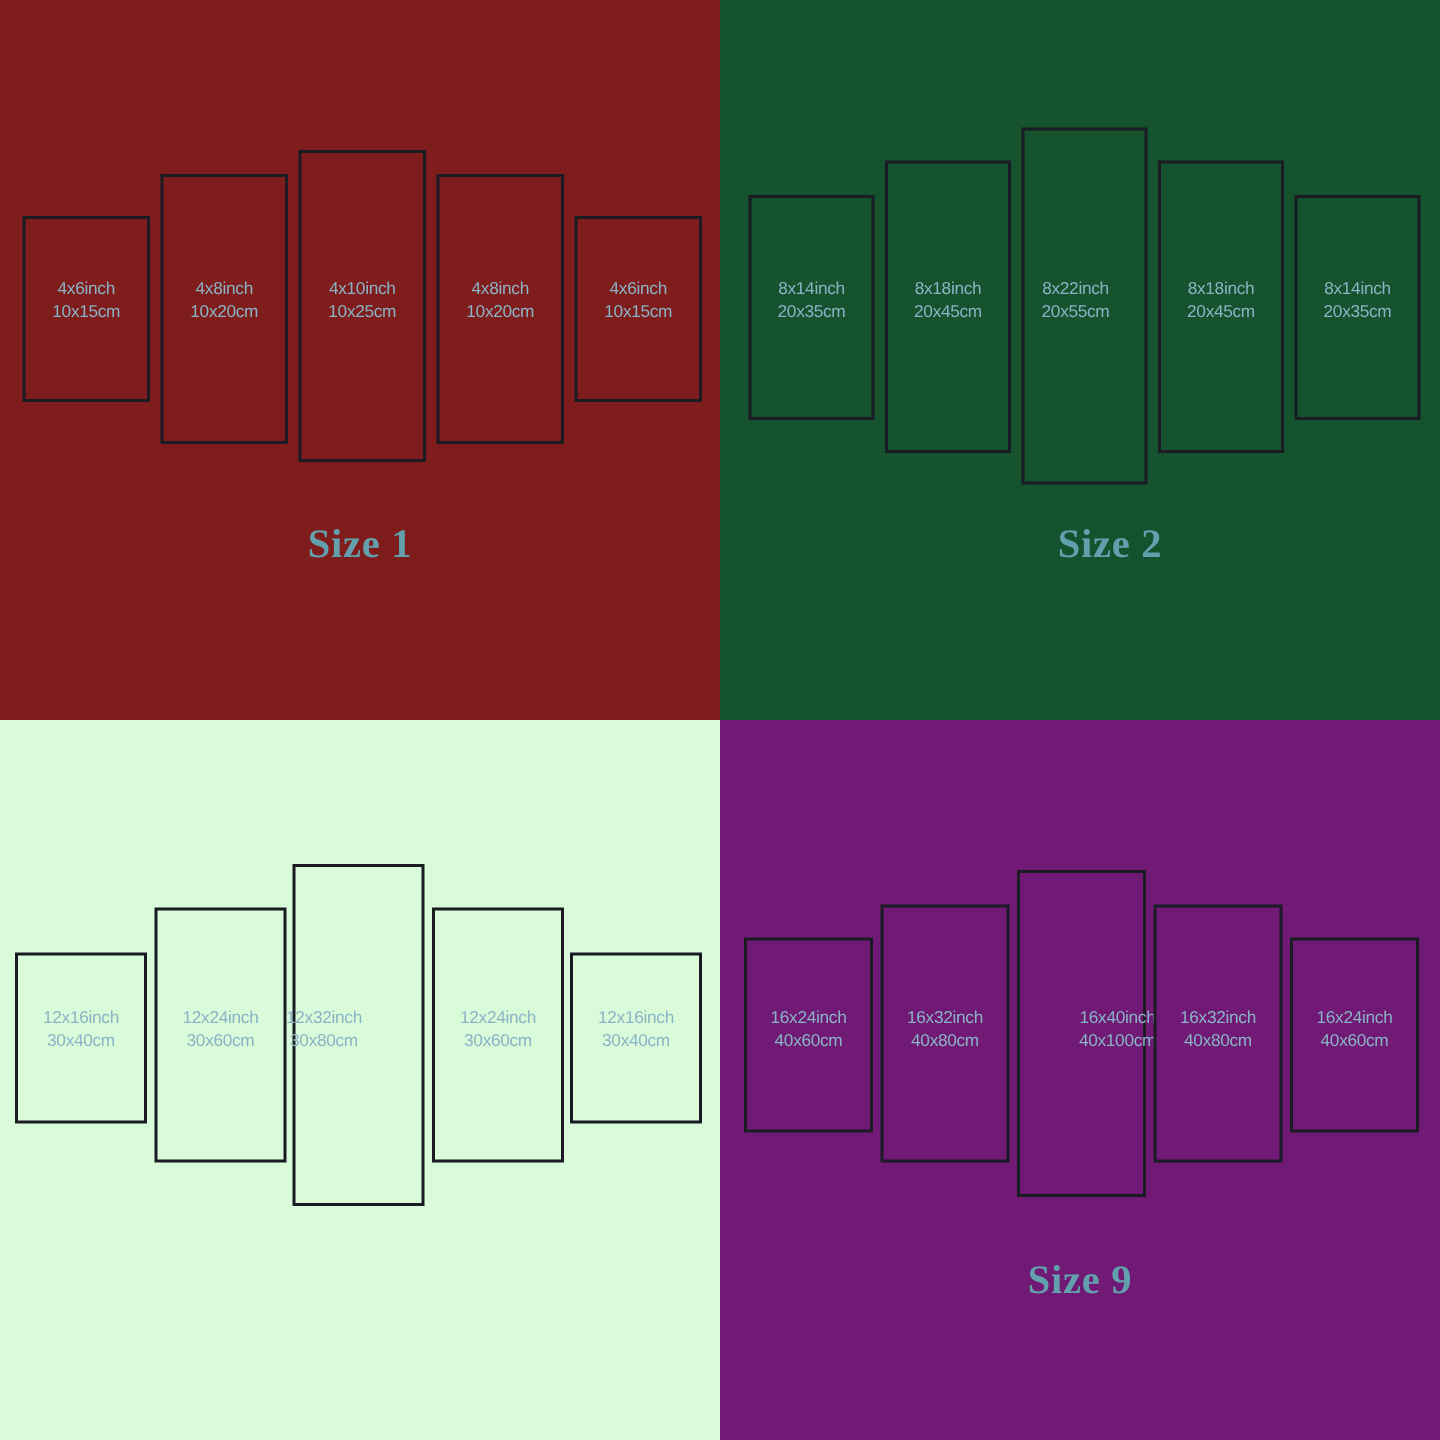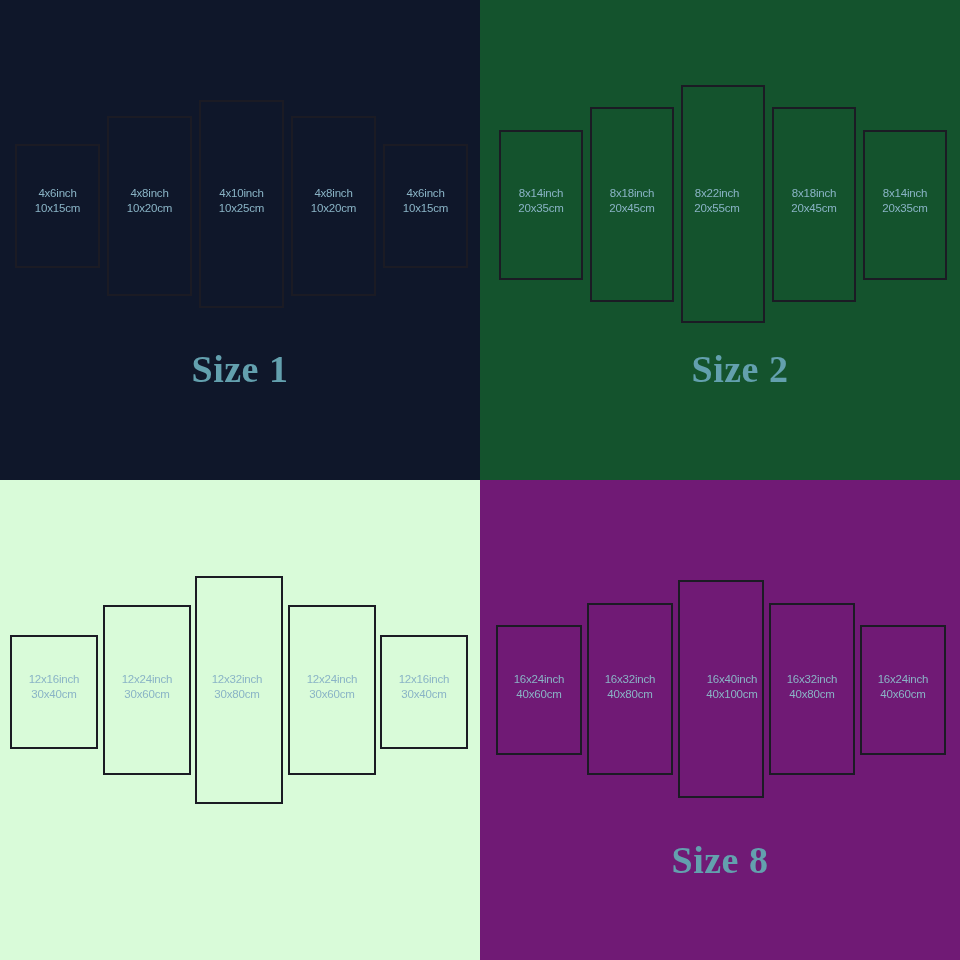--- a/index.html
+++ b/index.html
@@ -48,29 +48,29 @@
   .panel-label .l2 { display: block; }
 
   .size-title {
     position: absolute;
     left: 0;
     width: 100%;
     text-align: center;
     color: #63a0ae;
     font-family: "Liberation Serif", serif;
     font-weight: 700;
-    font-size: 38px;
+    font-size: 27px;
     letter-spacing: 0.5px;
   }
 </style>
 </head>
 <body>
 
 <div id="canvas" style="width: 960px; height: 960px; background: rgb(255, 255, 255);">
-    <div class="quadrant q1" style="background: #0f172a;">
+    <div class="quadrant q1" style="background: #7f1d1d;">
       <div class="panel" style="left: 15px; top: 144px; width: 85px; height: 124px; border-color: rgb(27, 27, 36);"></div>
       <div class="panel-label" style="top: 186px; left: 15px; width: 85px; color: rgb(138, 180, 198);"><span class="l1">4x6inch</span><span class="l2">10x15cm</span></div>
       <div class="panel" style="left: 107px; top: 116px; width: 85px; height: 180px; border-color: rgb(27, 27, 36);"></div>
       <div class="panel-label" style="top: 186px; left: 107px; width: 85px; color: rgb(138, 180, 198);"><span class="l1">4x8inch</span><span class="l2">10x20cm</span></div>
       <div class="panel" style="left: 199px; top: 100px; width: 85px; height: 208px; border-color: rgb(27, 27, 36);"></div>
       <div class="panel-label" style="top: 186px; left: 199px; width: 85px; color: rgb(138, 180, 198);"><span class="l1">4x10inch</span><span class="l2">10x25cm</span></div>
       <div class="panel" style="left: 291px; top: 116px; width: 85px; height: 180px; border-color: rgb(27, 27, 36);"></div>
       <div class="panel-label" style="top: 186px; left: 291px; width: 85px; color: rgb(138, 180, 198);"><span class="l1">4x8inch</span><span class="l2">10x20cm</span></div>
       <div class="panel" style="left: 383px; top: 144px; width: 85px; height: 124px; border-color: rgb(27, 27, 36);"></div>
       <div class="panel-label" style="top: 186px; left: 383px; width: 85px; color: rgb(138, 180, 198);"><span class="l1">4x6inch</span><span class="l2">10x15cm</span></div>
@@ -88,32 +88,32 @@
       <div class="panel" style="left: 383px; top: 130px; width: 84px; height: 150px; border-color: rgb(27, 27, 36);"></div>
       <div class="panel-label" style="top: 186px; left: 383px; width: 84px; color: rgb(138, 180, 198);"><span class="l1">8x14inch</span><span class="l2">20x35cm</span></div>
       <div class="size-title" style="top: 347px; color: rgb(99, 160, 174); padding-left: 20px;">Size 2</div>
     </div>
     <div class="quadrant q3" style="background: rgb(217, 251, 217);">
       <div class="panel" style="left: 10px; top: 155px; width: 88px; height: 114px; border-color: rgb(27, 27, 36);"></div>
       <div class="panel-label" style="top: 192px; left: 10px; width: 88px; color: rgb(138, 180, 198);"><span class="l1">12x16inch</span><span class="l2">30x40cm</span></div>
       <div class="panel" style="left: 103px; top: 125px; width: 88px; height: 170px; border-color: rgb(27, 27, 36);"></div>
       <div class="panel-label" style="top: 192px; left: 103px; width: 88px; color: rgb(138, 180, 198);"><span class="l1">12x24inch</span><span class="l2">30x60cm</span></div>
       <div class="panel" style="left: 195px; top: 96px; width: 88px; height: 228px; border-color: rgb(27, 27, 36);"></div>
-      <div class="panel-label" style="top: 192px; left: 199px; width: 76px; color: rgb(138, 180, 198);"><span class="l1">12x32inch</span><span class="l2">30x80cm</span></div>
+      <div class="panel-label" style="top: 192px; left: 178px; width: 76px; color: rgb(138, 180, 198);"><span class="l1">12x32inch</span><span class="l2">30x80cm</span></div>
       <div class="panel" style="left: 288px; top: 125px; width: 88px; height: 170px; border-color: rgb(27, 27, 36);"></div>
       <div class="panel-label" style="top: 192px; left: 288px; width: 88px; color: rgb(138, 180, 198);"><span class="l1">12x24inch</span><span class="l2">30x60cm</span></div>
       <div class="panel" style="left: 380px; top: 155px; width: 88px; height: 114px; border-color: rgb(27, 27, 36);"></div>
       <div class="panel-label" style="top: 192px; left: 380px; width: 88px; color: rgb(138, 180, 198);"><span class="l1">12x16inch</span><span class="l2">30x40cm</span></div>
     </div>
     <div class="quadrant q4" style="background: #701a75;">
       <div class="panel" style="left: 16px; top: 145px; width: 86px; height: 130px; border-color: rgb(27, 27, 36);"></div>
       <div class="panel-label" style="top: 192px; left: 16px; width: 86px; color: rgb(138, 180, 198);"><span class="l1">16x24inch</span><span class="l2">40x60cm</span></div>
       <div class="panel" style="left: 107px; top: 123px; width: 86px; height: 172px; border-color: rgb(27, 27, 36);"></div>
       <div class="panel-label" style="top: 192px; left: 107px; width: 86px; color: rgb(138, 180, 198);"><span class="l1">16x32inch</span><span class="l2">40x80cm</span></div>
       <div class="panel" style="left: 198px; top: 100px; width: 86px; height: 218px; border-color: rgb(27, 27, 36);"></div>
-      <div class="panel-label" style="top: 192px; left: 198px; width: 108px; color: rgb(138, 180, 198);"><span class="l1">16x40inch</span><span class="l2">40x100cm</span></div>
+      <div class="panel-label" style="top: 192px; left: 211px; width: 108px; color: rgb(138, 180, 198);"><span class="l1">16x40inch</span><span class="l2">40x100cm</span></div>
       <div class="panel" style="left: 289px; top: 123px; width: 86px; height: 172px; border-color: rgb(27, 27, 36);"></div>
       <div class="panel-label" style="top: 192px; left: 289px; width: 86px; color: rgb(138, 180, 198);"><span class="l1">16x32inch</span><span class="l2">40x80cm</span></div>
       <div class="panel" style="left: 380px; top: 145px; width: 86px; height: 130px; border-color: rgb(27, 27, 36);"></div>
       <div class="panel-label" style="top: 192px; left: 380px; width: 86px; color: rgb(138, 180, 198);"><span class="l1">16x24inch</span><span class="l2">40x60cm</span></div>
-      <div class="size-title" style="top: 358px; color: rgb(99, 160, 174);">Size 8</div>
+      <div class="size-title" style="top: 358px; color: rgb(99, 160, 174);">Size 9</div>
     </div>
   </div>
 
 </body></html>

